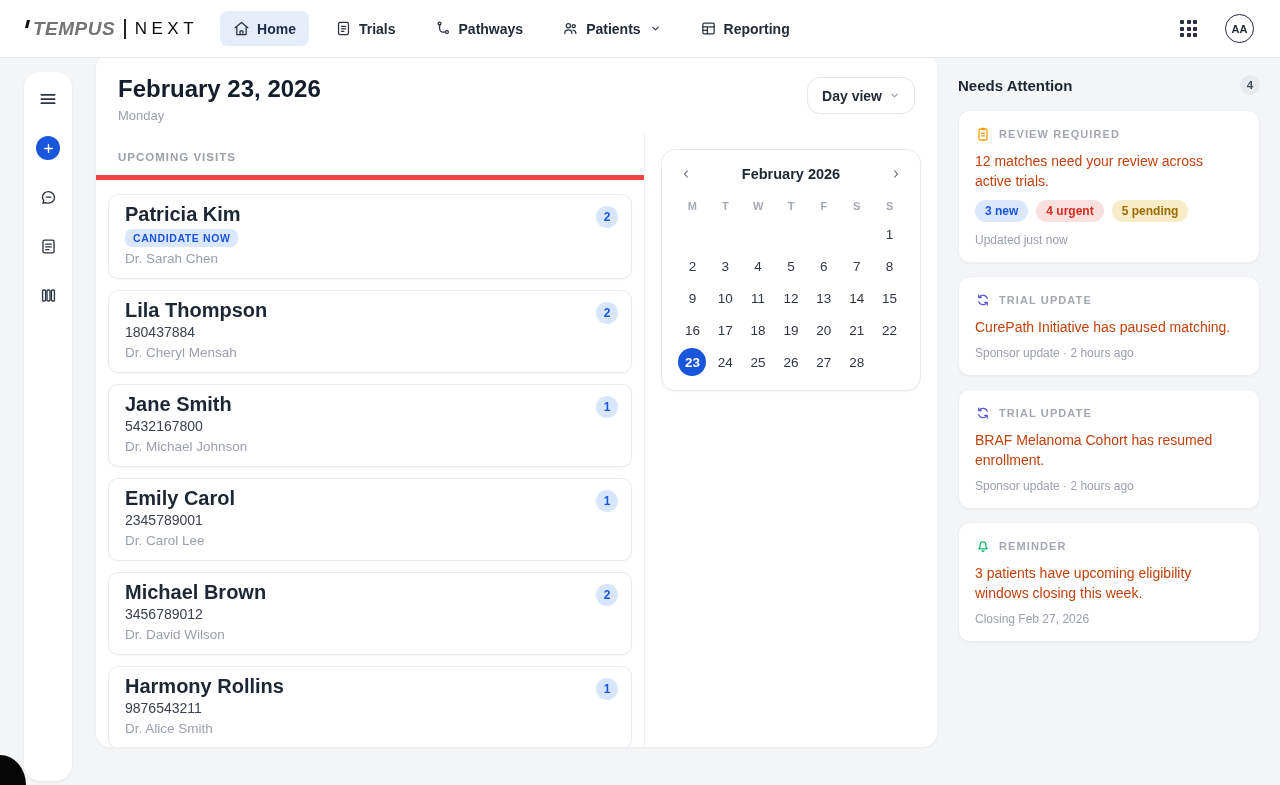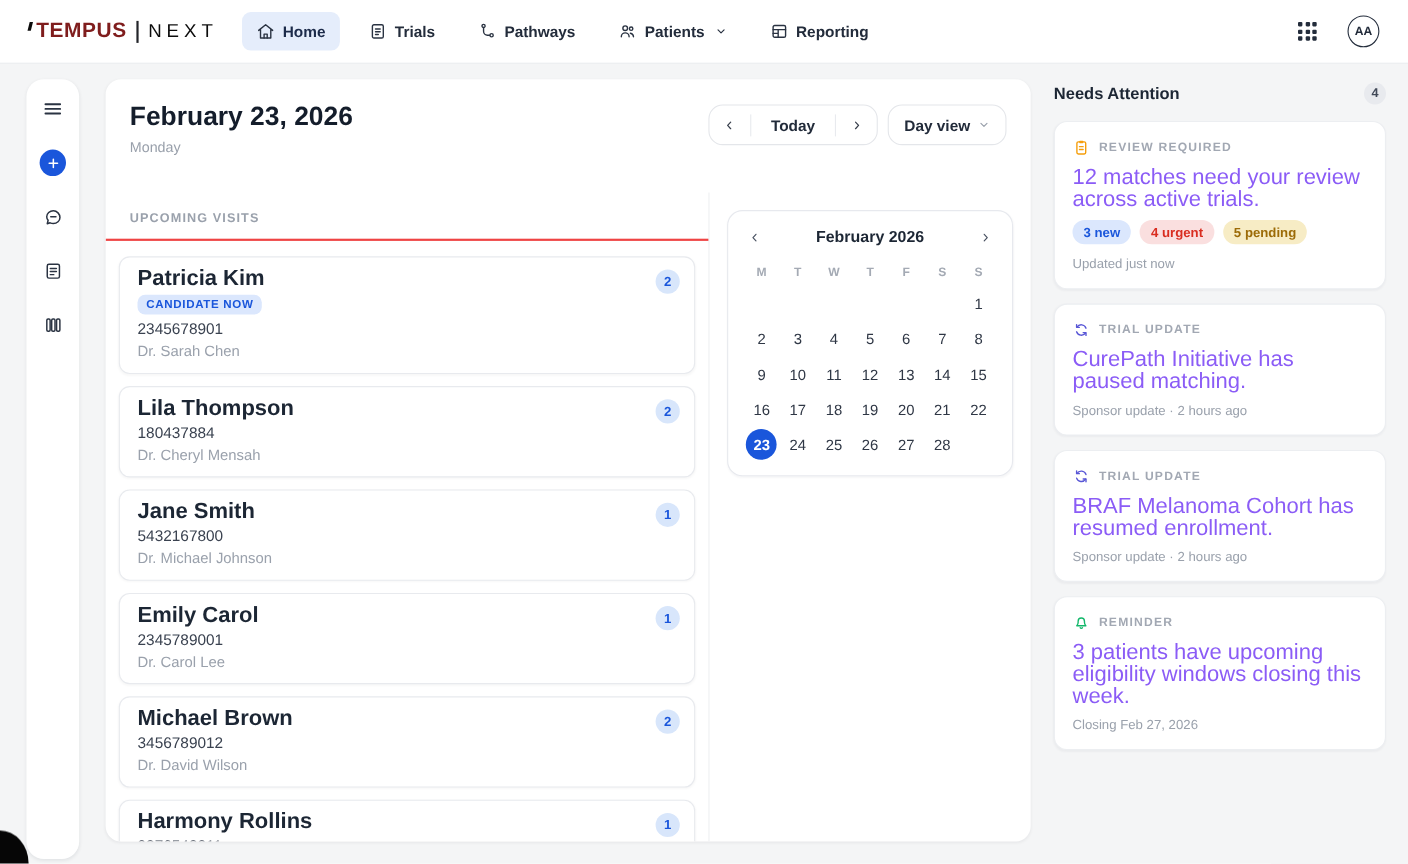--- a/index.html
+++ b/index.html
@@ -5,21 +5,21 @@
   * { margin:0; padding:0; box-sizing:border-box; }
   html,body { width:1280px; height:785px; overflow:hidden; background:#f4f5f6;
     font-family:"Liberation Sans","DejaVu Sans",sans-serif; color:#1b2433; }
   svg { display:block; }
 
   
   .topbar { position:fixed; top:0; left:0; right:0; height:58px; background:#fff;
     border-bottom:1px solid #e9ebee; display:flex; align-items:center; padding:0 26px; z-index:20; }
   .logo { display:flex; align-items:center; gap:9px; }
   .logo-tick { width:3px; height:8px; background:#0c0c0c; transform:skewX(-14deg); margin:-10px 0 0 0; }
-  .logo-primary { font-size:19px; font-weight:800; letter-spacing:.5px; color:#7f1d1d; margin-left:-5px; }
+  .logo-primary { font-size:19px; font-weight:800; letter-spacing:.5px; color:#737373; margin-left:-5px;font-style:italic; }
   .logo-sep { width:1.5px; height:20px; background:#23252a; }
   .logo-secondary { font-size:17px; font-weight:400; letter-spacing:4.5px; color:#0c0c0c; }
 
   .nav { display:flex; align-items:center; gap:13px; margin-left:22px; }
   .nav-item { display:flex; align-items:center; gap:7px; padding:9px 13px; border-radius:8px;
     font-size:14px; font-weight:600; color:#232c3b; cursor:pointer; }
   .nav-item.active { background:#e5edfb; color:#1c2b4a; }
   .nav-item svg { color:#2a3342; }
   .nav-chevron { margin-left:2px; color:#5b6472; }
 
@@ -34,42 +34,42 @@
   
   .rail { position:absolute; left:24px; top:72px; width:48px; height:709px; background:#fff;
     border-radius:16px; box-shadow:0 1px 3px rgba(16,24,40,.07); display:flex; flex-direction:column;
     align-items:center; padding-top:15px; gap:25px; }
   .rail-btn { width:24px; height:24px; display:flex; align-items:center; justify-content:center;
     color:#2a3342; cursor:pointer; }
   .rail-plus { width:24px; height:24px; border-radius:50%; background:#1a56db; color:#fff;
     display:flex; align-items:center; justify-content:center; cursor:pointer; }
 
   
-  .panel { position:absolute; left:96px; top:72px; width:841px; height:693px; background:#fff;
+  .panel { position:absolute; left:96px; top:54px; width:841px; height:693px; background:#fff;
     border-radius:14px; box-shadow:0 1px 3px rgba(16,24,40,.06); overflow:hidden;
-    display:flex; flex-direction:column;gap:24px; }
+    display:flex; flex-direction:column; }
   .panel-header { display:flex; align-items:flex-start; justify-content:space-between;
     padding:20px 22px 0 22px; }
   .date-title { font-size:24px; line-height:30px; font-weight:700; color:#141d2b; }
   .date-sub { font-size:13px; line-height:17px; color:#99a0ab; margin-top:3px; }
   .controls { display:flex; gap:9px; margin-top:3px; }
   .seg { display:flex; align-items:center; height:37px; border:1px solid #e4e6ea; border-radius:13px;
     background:#fff; overflow:hidden; }
   .seg-btn { width:37px; height:100%; display:flex; align-items:center; justify-content:center;
     color:#39404d; cursor:pointer; }
   .seg-div { width:1px; height:20px; background:#e8eaee; }
   .seg-today { padding:0 18px; font-size:14px; font-weight:700; color:#222b3a; cursor:pointer; }
   .view-btn { display:flex; align-items:center; gap:7px; height:37px; padding:0 14px;
     border:1px solid #e4e6ea; border-radius:13px; font-size:14px; font-weight:700; color:#222b3a;
     cursor:pointer; background:#fff; }
   .view-btn svg { color:#9aa1ac; }
 
   .panel-content { flex:1; display:flex; min-height:0; margin-top:9px; }
   .col-visits { width:550px; display:flex; flex-direction:column; border-right:1px solid #eef0f2; min-height:0; }
-  .visits-head { padding:14px 22px 10px 22px; border-bottom:2px solid #ef4444; }
+  .visits-head { padding:14px 22px 10px 22px; border-bottom:5px solid #ef4444; }
   .visits-title { font-size:11.5px; font-weight:700; letter-spacing:1px; color:#9aa1ac; }
   .visits-list { flex:1; padding:14px 12px; display:flex; flex-direction:column; gap:11px; overflow:hidden; }
 
   .visit-card { position:relative; border:1px solid #e8eaee; border-radius:10px; background:#fff;
     box-shadow:0 1px 2px rgba(16,24,40,.03); padding:11px 16px; cursor:pointer; flex:none; }
   .visit-name { font-size:20px; line-height:17px; font-weight:700; color:#1c2634; }
   .visit-status { display:inline-block; margin-top:6px; padding:3px 8px; border-radius:7px;
     background:#dbe7fd; color:#1a56db; font-size:10.5px; font-weight:700; letter-spacing:.6px; }
   .visit-id { font-size:14px; line-height:17px; color:#3a4250; margin-top:5px; }
   .visit-doctor { font-size:13.5px; line-height:16px; color:#9aa1ac; margin-top:4px; }
@@ -101,21 +101,21 @@
   .att-count { min-width:20px; height:20px; border-radius:50%; background:#e8eaee; color:#414958;
     font-size:11.5px; font-weight:700; display:flex; align-items:center; justify-content:center; }
   .att-card { background:#fff; border:1px solid #eceef1; border-radius:12px;
     box-shadow:0 1px 2px rgba(16,24,40,.04); padding:15px 16px; margin-bottom:13px; cursor:pointer; }
   .att-card-head { display:flex; align-items:center; gap:8px; margin-bottom:9px; }
   .att-type { font-size:11px; font-weight:700; letter-spacing:1.1px; color:#a2a8b3; }
   .att-icon { display:flex; }
   .att-icon.clipboard { color:#f59e0b; }
   .att-icon.refresh  { color:#5856d6; }
   .att-icon.bell     { color:#12b76a; }
-  .att-body { font-size:20px; line-height:20px; color:#8b5cf6; margin-bottom:9px; }
+  .att-body { font-size:14px; line-height:20px; color:#c2410c; margin-bottom:9px; }
   .att-chips { display:flex; gap:8px; margin:2px 0 11px 0; }
   .chip { padding:4px 10px; border-radius:999px; font-size:12px; font-weight:700; }
   .chip.blue  { background:#dbe7fd; color:#1a56db; }
   .chip.red   { background:#fadfdf; color:#d92d20; }
   .chip.amber { background:#f7ecc5; color:#9c6b07; }
   .att-meta { font-size:12px; color:#9aa1ac; }
 
   
   .corner-overlay { position:fixed; left:0; bottom:0; width:26px; height:30px; background:#060606;
     border-top-right-radius:100%; cursor:pointer; z-index:30; }
@@ -235,35 +235,20 @@
   </div>
 </div>
 
 <div class="panel">
   <div class="panel-header">
     <div>
       <div class="date-title">February 23, 2026</div>
       <div class="date-sub">Monday</div>
     </div>
     <div class="controls">
-      <div class="seg">
-        <div class="seg-btn">
-          <svg width="12" height="12" viewBox="0 0 24 24" fill="none" stroke="currentColor" stroke-width="2.3" stroke-linecap="round" stroke-linejoin="round">
-              <path d="m14.5 6-5.5 6 5.5 6"></path>
-            </svg>
-        </div>
-        <div class="seg-div"></div>
-        <div class="seg-today">Today</div>
-        <div class="seg-div"></div>
-        <div class="seg-btn">
-          <svg width="12" height="12" viewBox="0 0 24 24" fill="none" stroke="currentColor" stroke-width="2.3" stroke-linecap="round" stroke-linejoin="round">
-              <path d="m9.5 6 5.5 6-5.5 6"></path>
-            </svg>
-        </div>
-      </div>
       <div class="view-btn">
         <span>Day view</span>
         <svg width="11" height="11" viewBox="0 0 24 24" fill="none" stroke="currentColor" stroke-width="2.4" stroke-linecap="round" stroke-linejoin="round">
             <path d="m6 9 6 6 6-6"></path>
           </svg>
       </div>
     </div>
   </div>
 
   <div class="panel-content">
@@ -272,21 +257,20 @@
       <div class="visits-head">
         <span class="visits-title">UPCOMING VISITS</span>
       </div>
       <div class="visits-list">
 
           <div class="visit-card">
             <div class="visit-name">Patricia Kim</div>
             <div>
               <span class="visit-status">CANDIDATE NOW</span>
             </div>
-            <div class="visit-id">2345678901</div>
             <div class="visit-doctor">Dr. Sarah Chen</div>
             <div class="visit-count">2</div>
           </div>
 
           <div class="visit-card">
             <div class="visit-name">Lila Thompson</div>
 
             <div class="visit-id">180437884</div>
             <div class="visit-doctor">Dr. Cheryl Mensah</div>
             <div class="visit-count">2</div>

